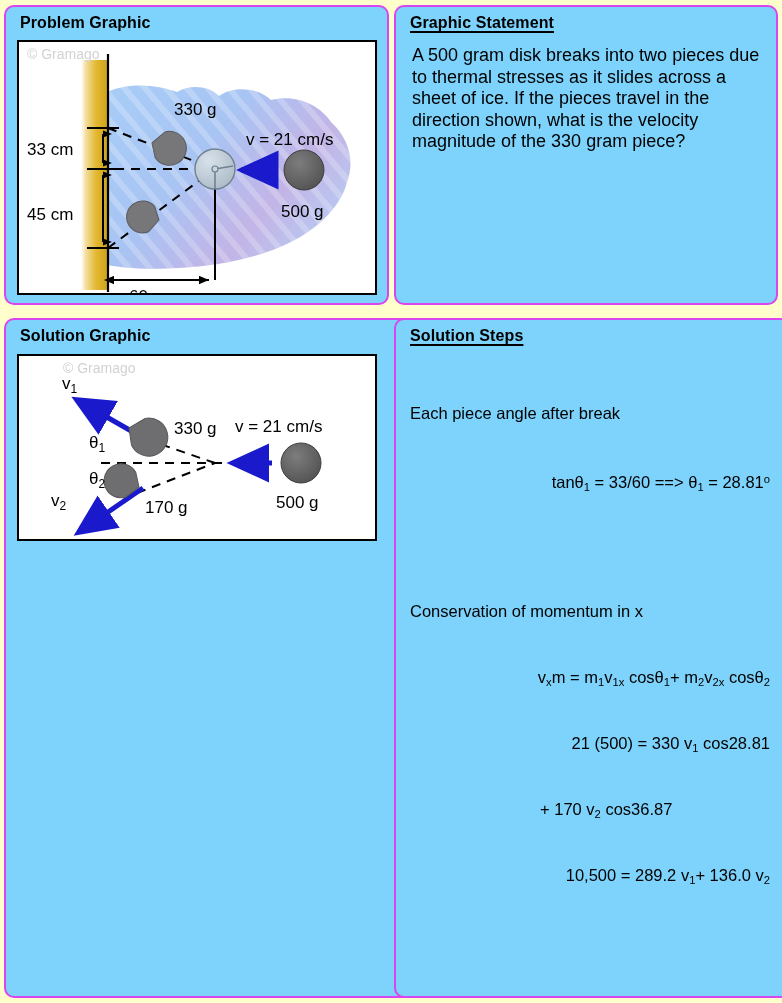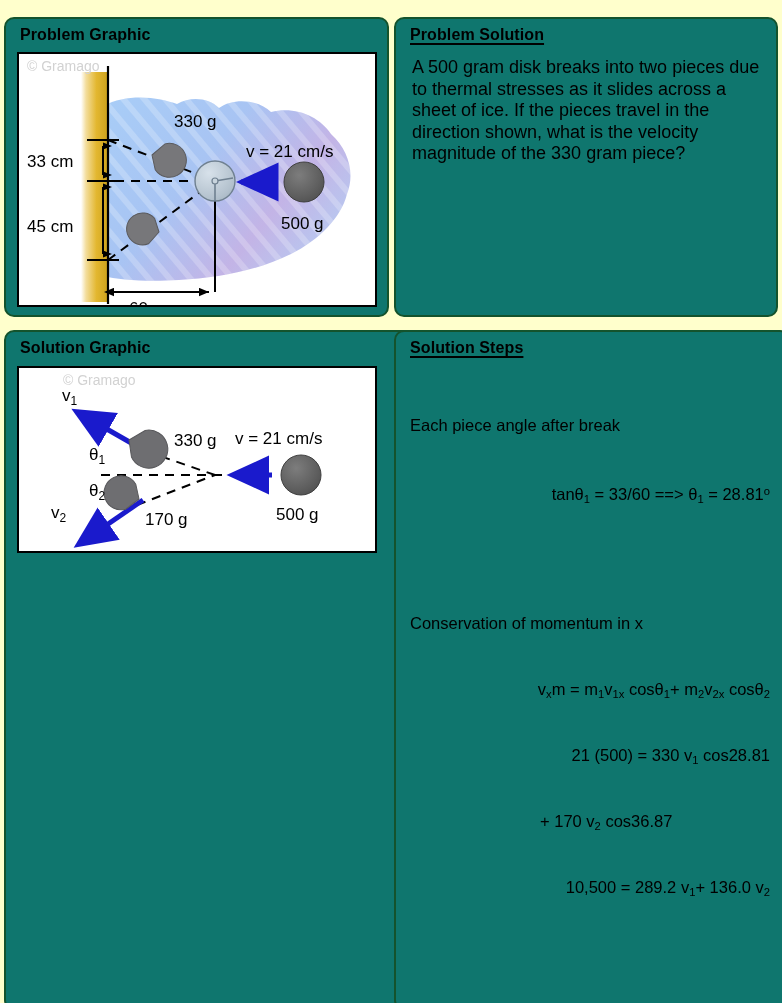--- a/index.html
+++ b/index.html
@@ -15,25 +15,24 @@
     position: relative;
   }
   .page {
     position: absolute;
     inset: 0;
   }
 
   
   .panel {
     position: absolute;
-    background: #0f766e;
-    border: 2px solid #14532d;
+    background: #7dd3fc;
+    border: 2px solid #d946ef;
     border-radius: 10px;
     box-sizing: border-box;
-    margin-top: 12px;
   }
   #problem-panel  { left: 4px;   top: 5px;   width: 385px; height: 300px; }
   #statement-panel{ left: 394px; top: 5px;   width: 384px; height: 300px; }
   #solution-panel { left: 4px;   top: 318px; width: 460px; height: 680px; }
   #steps-panel    { left: 394px; top: 318px; width: 396px; height: 680px; }
 
   .panel-title {
     position: absolute;
     left: 14px;
     top: 7px;
@@ -228,21 +227,21 @@
         <text x="8" y="113" font-family="Liberation Sans, sans-serif" font-size="17" fill="#000">33 cm</text>
         <text x="8" y="178" font-family="Liberation Sans, sans-serif" font-size="17" fill="#000">45 cm</text>
         <text x="110" y="260" font-family="Liberation Sans, sans-serif" font-size="17" fill="#000">60 cm</text>
       </svg>
 
       <div class="watermark" style="left:8px; top:4px;">© Gramago</div>
     </div>
   </div>
 
   <div class="panel" id="statement-panel">
-    <div class="panel-title underlined">Problem Solution</div>
+    <div class="panel-title underlined">Graphic Statement</div>
     <div class="statement-body">A 500 gram disk breaks into two pieces due to thermal stresses as it slides across a sheet of ice. If the pieces travel in the direction shown, what is the velocity magnitude of the 330 gram piece?</div>
   </div>
 
   <div class="panel" id="solution-panel">
     <div class="panel-title">Solution Graphic</div>
 
     <div class="graphic-frame" id="solution-graphic">
       <svg width="356" height="183" viewBox="0 0 356 183">
         <defs>
           <marker id="arrowBlue2" markerWidth="9" markerHeight="9" refX="7.2" refY="4.5" orient="auto" markerUnits="strokeWidth">

